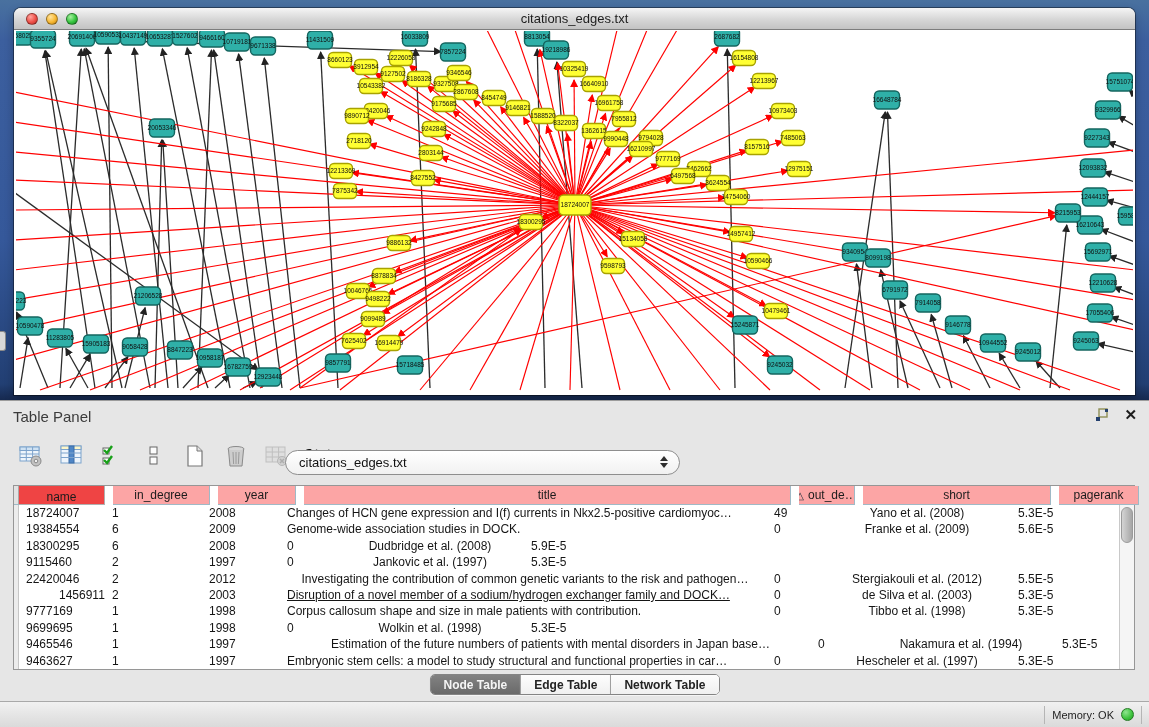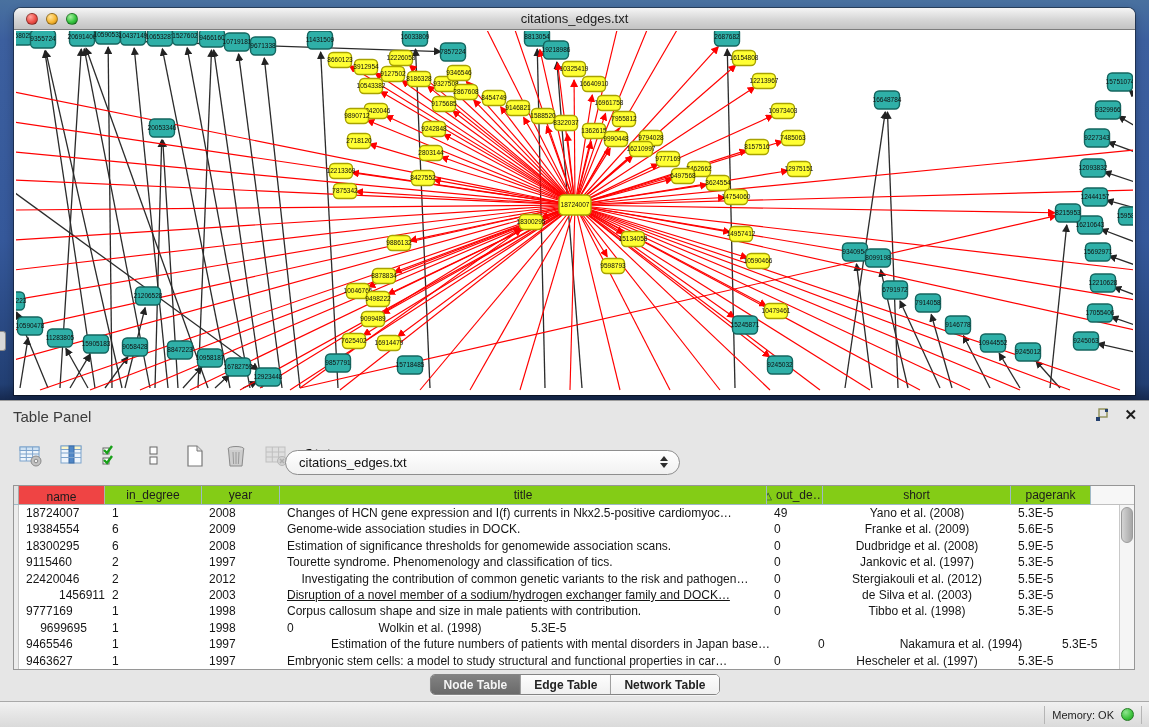--- a/index.html
+++ b/index.html
@@ -48,21 +48,21 @@
   .tri-up { width:0; height:0; border-left:4px solid transparent; border-right:4px solid transparent; border-bottom:5px solid #2e2e2e; }
   .tri-dn { width:0; height:0; border-left:4px solid transparent; border-right:4px solid transparent; border-top:5px solid #2e2e2e; }
 
   .tbl { position:absolute; left:13px; top:84px; width:1122px; height:185px;
     background:#fff; border:1px solid #969696; font-size:12px; color:#151515; }
   .tbl-head { display:flex; height:19px; }
   .hcell { border-right:1px solid #9fb9c6; border-bottom:1px solid #9fb9c6;
     display:flex; align-items:center; justify-content:center; font-size:12px; color:#1c1c1c;
     overflow:hidden; white-space:nowrap; flex:0 0 auto; }
   .hcell.gray { background:#ef4444; border-right-color:#b0b0b0; border-bottom-color:#b0b0b0;align-items:flex-end; }
-  .hcell.blue { background:#84cc16; }
+  .hcell.blue { background:#fca5a5;margin-left:8px; }
   .hcell.gutter { background:#e2e2e2; border-right-color:#aaa; }
   .hcell.filler { background:#f7f7f7; border-right:none; border-bottom-color:#c0c0c0; flex:1 1 auto; }
   .sort-glyph { font-size:10px; margin-right:4px; color:#16303c; }
   .tbl-body { position:relative; }
   .trow { display:flex; height:16.4px; line-height:16.4px; }
   .tcell { flex:0 0 auto; overflow:hidden; white-space:nowrap; padding:0 4px 0 7px; }
   .tcell.center { text-align:center; padding:0; }
   .tcell.gutter { background:#ececec; border-right:1px solid #c6c6c6; padding:0; }
   .vscroll { position:absolute; right:0; top:19px; bottom:0; width:15px;
     background:#f5f5f5; border-left:1px solid #c9c9c9; }
@@ -836,31 +836,29 @@
           <div class="tcell" style="width: 487px;">Genome-wide association studies in DOCK.</div>
           <div class="tcell" style="width: 56px;">0</div>
           <div class="tcell center" style="width: 188px;">Franke et al. (2009)</div>
           <div class="tcell" style="width: 80px;">5.6E-5</div>
         </div>
         <div class="trow">
           <div class="tcell gutter" style="width: 5px;"></div>
           <div class="tcell" style="width: 86px;">18300295</div>
           <div class="tcell" style="width: 97px;">6</div>
           <div class="tcell" style="width: 78px;">2008</div>
-          <div class="tcell" style="width: 487px;">Estimation of significance thresholds for genomewide association scans.</div>
           <div class="tcell" style="width: 56px;">0</div>
           <div class="tcell center" style="width: 188px;">Dudbridge et al. (2008)</div>
           <div class="tcell" style="width: 80px;">5.9E-5</div>
         </div>
         <div class="trow">
           <div class="tcell gutter" style="width: 5px;"></div>
           <div class="tcell" style="width: 86px;">9115460</div>
           <div class="tcell" style="width: 97px;">2</div>
           <div class="tcell" style="width: 78px;">1997</div>
-          <div class="tcell" style="width: 487px;">Tourette syndrome. Phenomenology and classification of tics.</div>
           <div class="tcell" style="width: 56px;">0</div>
           <div class="tcell center" style="width: 188px;">Jankovic et al. (1997)</div>
           <div class="tcell" style="width: 80px;">5.3E-5</div>
         </div>
         <div class="trow">
           <div class="tcell gutter" style="width: 5px;"></div>
           <div class="tcell" style="width: 86px;">22420046</div>
           <div class="tcell" style="width: 97px;">2</div>
           <div class="tcell" style="width: 78px;">2012</div>
           <div class="tcell" style="width: 487px; text-align: center;">Investigating the contribution of common genetic variants to the risk and pathogen…</div>
@@ -883,21 +881,21 @@
           <div class="tcell" style="width: 86px;">9777169</div>
           <div class="tcell" style="width: 97px;">1</div>
           <div class="tcell" style="width: 78px;">1998</div>
           <div class="tcell" style="width: 487px;">Corpus callosum shape and size in male patients with contribution.</div>
           <div class="tcell" style="width: 56px;">0</div>
           <div class="tcell center" style="width: 188px;">Tibbo et al. (1998)</div>
           <div class="tcell" style="width: 80px;">5.3E-5</div>
         </div>
         <div class="trow">
           <div class="tcell gutter" style="width: 5px;"></div>
-          <div class="tcell" style="width: 86px; text-align: center;">9699695</div>
+          <div class="tcell" style="width: 86px;">9699695</div>
           <div class="tcell" style="width: 97px;">1</div>
           <div class="tcell" style="width: 78px;">1998</div>
           <div class="tcell" style="width: 56px;">0</div>
           <div class="tcell center" style="width: 188px;">Wolkin et al. (1998)</div>
           <div class="tcell" style="width: 80px;">5.3E-5</div>
         </div>
         <div class="trow">
           <div class="tcell gutter" style="width: 5px;"></div>
           <div class="tcell" style="width: 86px;">9465546</div>
           <div class="tcell" style="width: 97px;">1</div>

